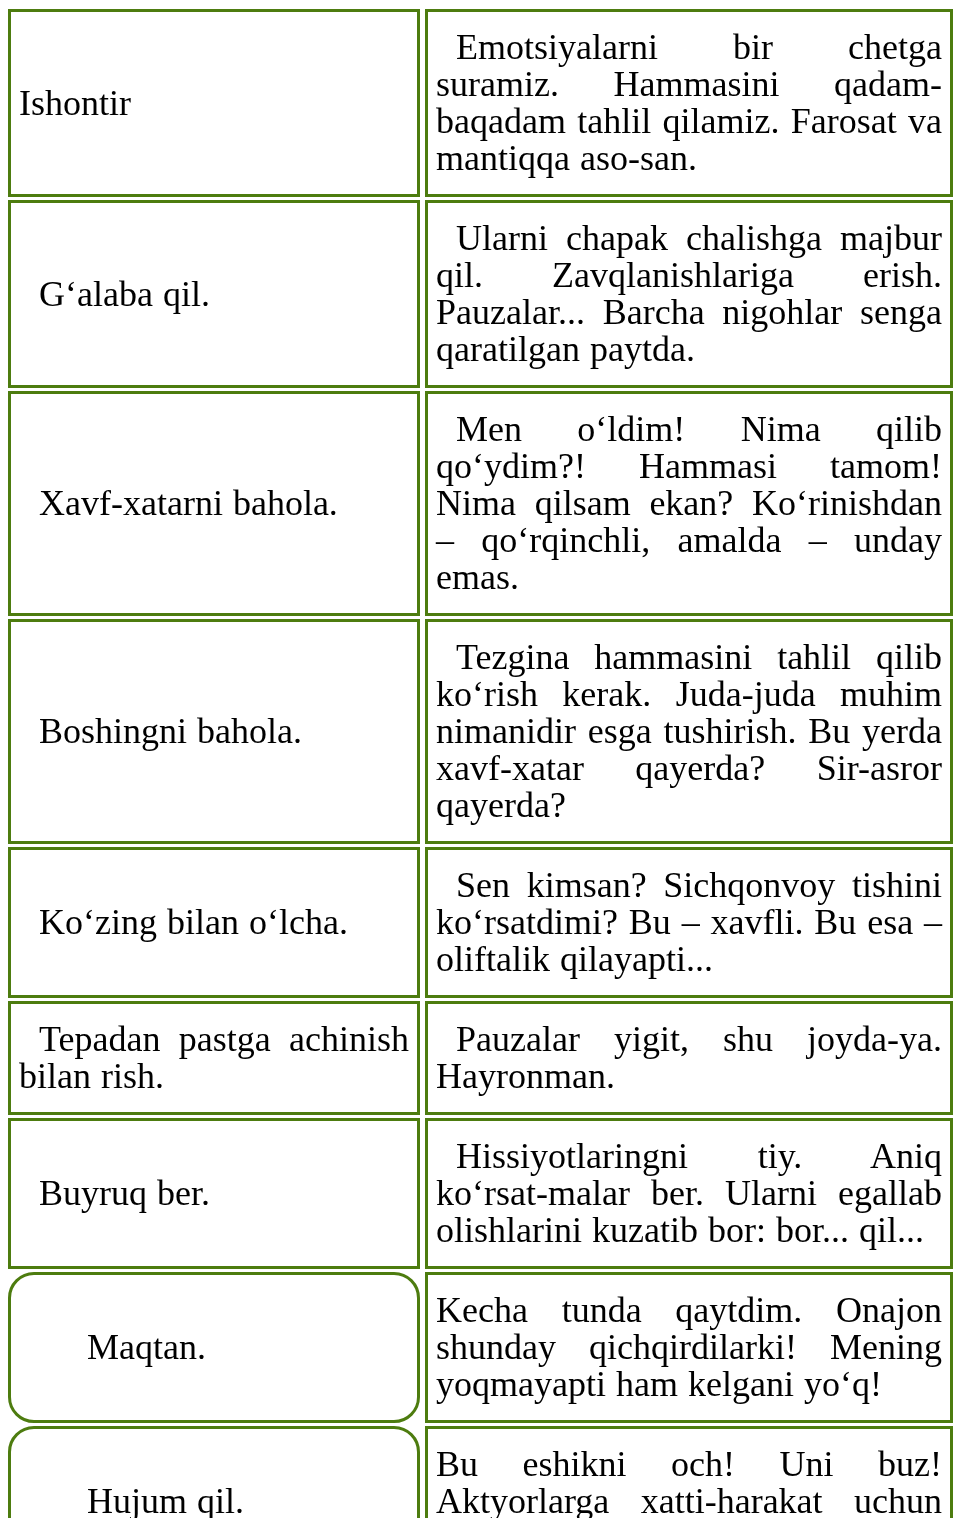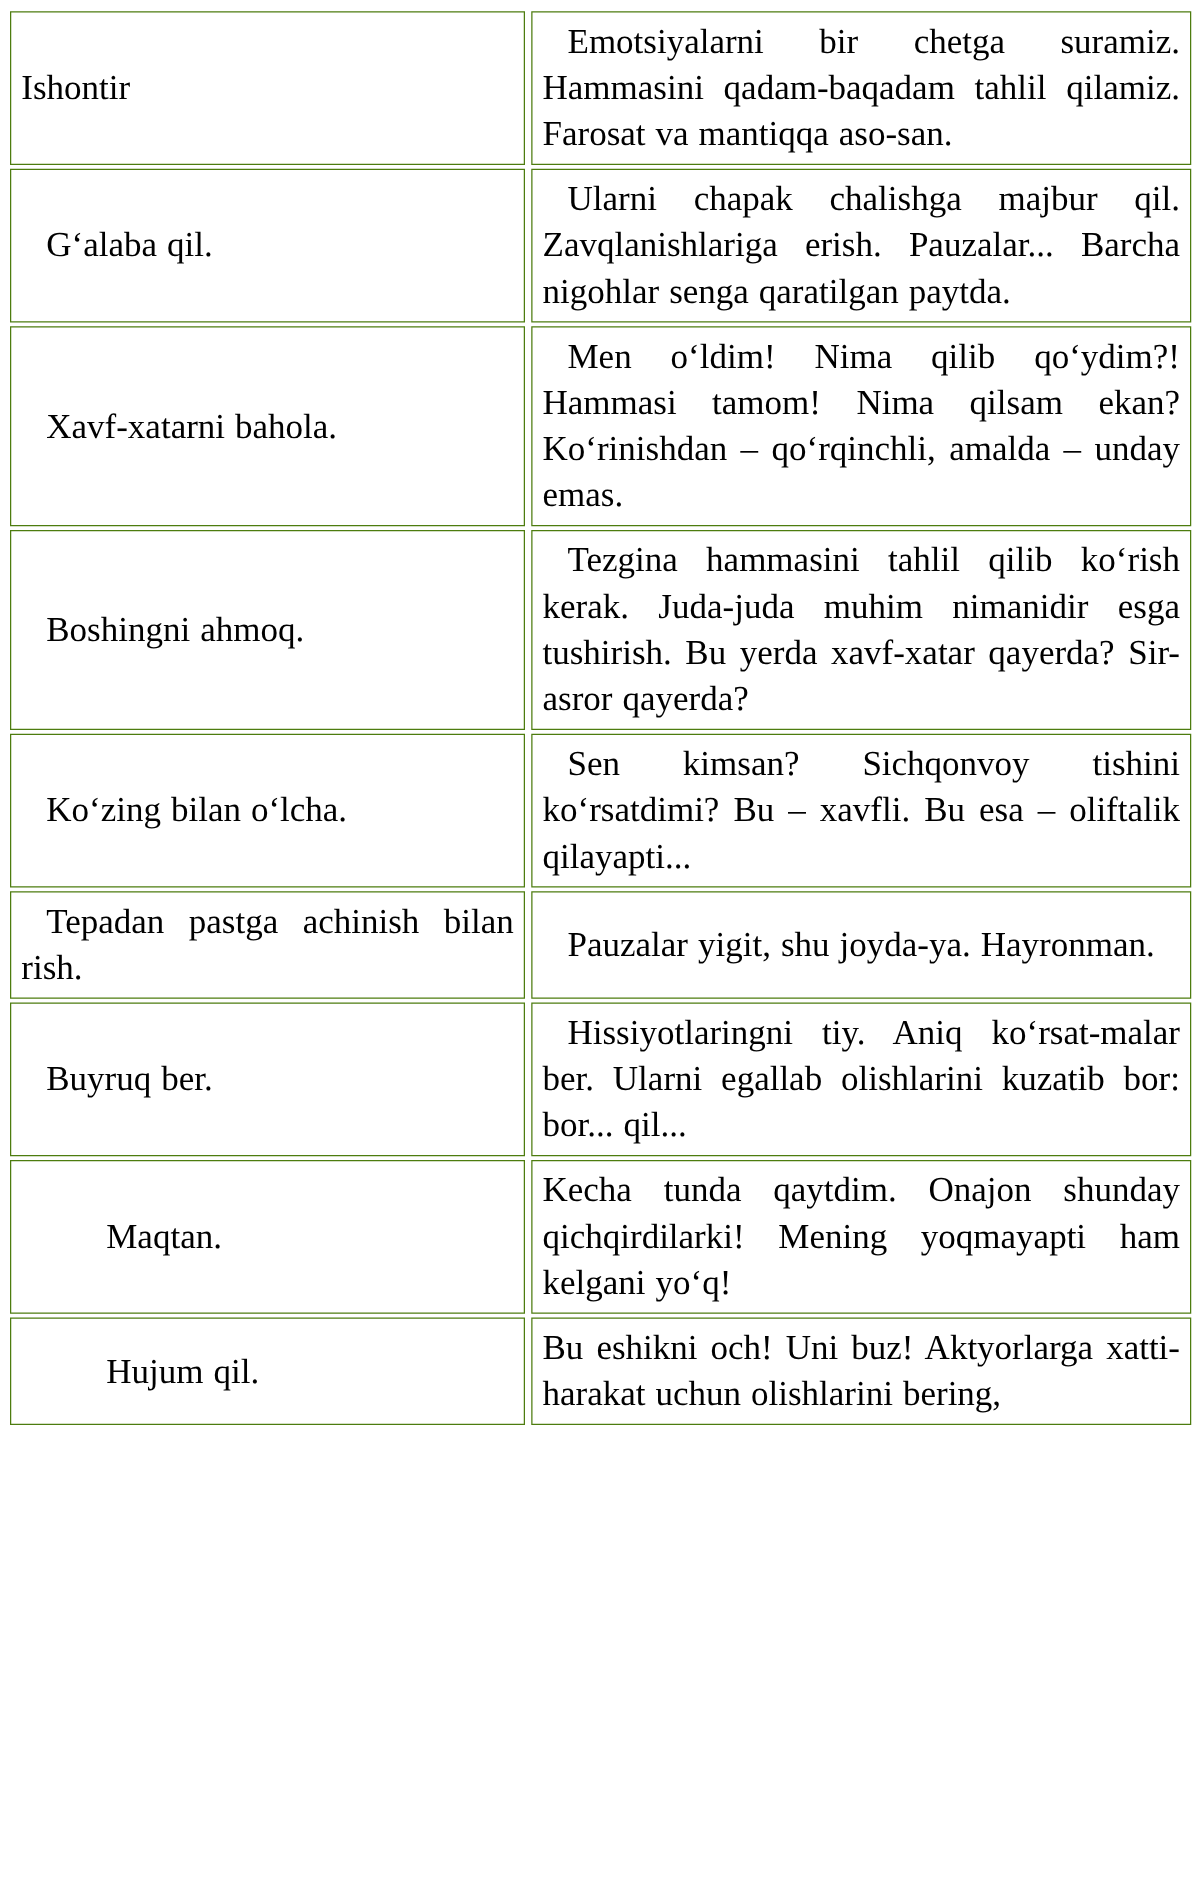--- a/index.html
+++ b/index.html
@@ -15,33 +15,33 @@
   }
   table.two-col {
     border-collapse: separate;
     border-spacing: 5px 3px;
     width: 955px;
     table-layout: fixed;
   }
   col.c-left  { width: 412px; }
   col.c-right { width: 528px; }
   td.cell {
-    border: 1px solid #4d7c0f;
+    border: 3px solid #4d7c0f;
     background: #ffffff;
     vertical-align: middle;
-    padding: 5px 8px;
-    font-size: 28px;
+    padding: 17px 8px;
+    font-size: 36px;
     line-height: 37px;
     text-align: justify;
     text-indent: 20px;
     word-spacing: 1px;
     overflow: hidden;
   }
   td.no-indent   { text-indent: 0; }
-  td.deep-indent { text-indent: 68px; }
+  td.deep-indent { text-indent: 68px; border-radius: 26px; }
 </style>
 </head>
 <body>
 
 <div class="page">
   <table class="two-col">
     <colgroup>
       <col class="c-left">
       <col class="c-right">
     </colgroup>
@@ -52,21 +52,21 @@
       </tr>
       <tr>
         <td class="cell">G‘alaba qil.</td>
         <td class="cell">Ularni chapak chalishga majbur qil. Zavqlanishlariga erish. Pauzalar... Barcha nigohlar senga qaratilgan paytda.</td>
       </tr>
       <tr>
         <td class="cell">Xavf-xatarni bahola.</td>
         <td class="cell">Men o‘ldim! Nima qilib qo‘ydim?! Hammasi tamom! Nima qilsam ekan? Ko‘rinishdan – qo‘rqinchli, amalda – unday emas.</td>
       </tr>
       <tr>
-        <td class="cell">Boshingni ahmoq.</td>
+        <td class="cell">Boshingni bahola.</td>
         <td class="cell">Tezgina hammasini tahlil qilib ko‘rish kerak. Juda-juda muhim nimanidir esga tushirish. Bu yerda xavf-xatar qayerda? Sir-asror qayerda?</td>
       </tr>
       <tr>
         <td class="cell">Ko‘zing bilan o‘lcha.</td>
         <td class="cell">Sen kimsan? Sichqonvoy tishini ko‘rsatdimi? Bu – xavfli. Bu esa – oliftalik qilayapti...</td>
       </tr>
       <tr>
         <td class="cell">Tepadan pastga achinish bilan rish.</td>
         <td class="cell">Pauzalar yigit, shu joyda-ya. Hayronman.</td>
       </tr>

